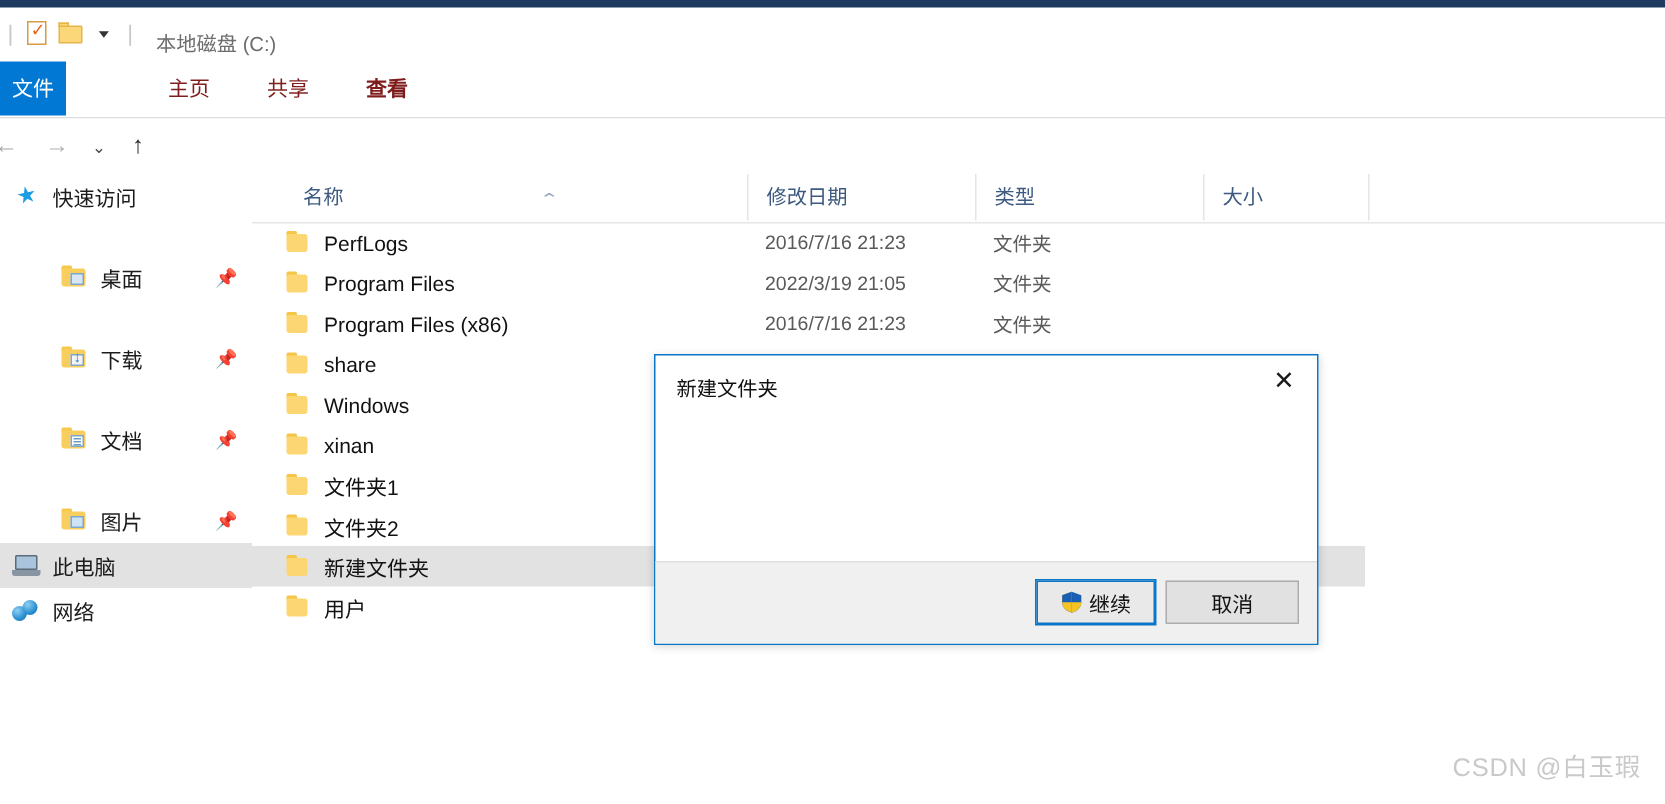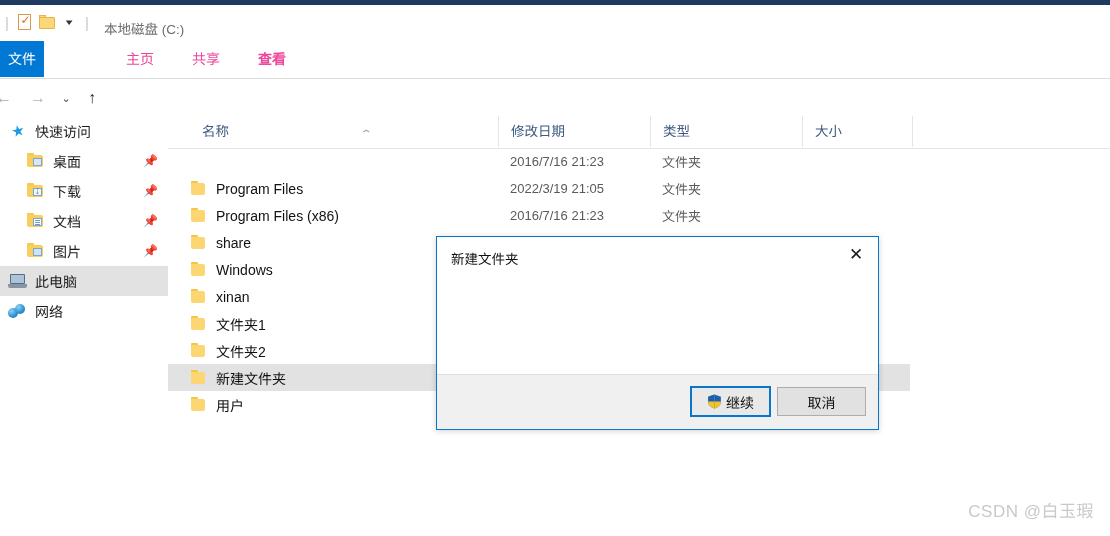--- a/index.html
+++ b/index.html
@@ -64,21 +64,21 @@
     font-size: 13.5px; color: #6d6d6d; white-space: nowrap;
   }
 
   
   .ribbon {
     position: absolute; left: 0; top: 41px; width: 1110px; height: 37px;
     background: #ffffff; border-bottom: 1px solid #dcdcdc;
   }
   .tab {
     position: absolute; top: 0; height: 36px; line-height: 36px;
-    font-size: 14px; text-align: center; color: #ec4899; cursor: default;
+    font-size: 14px; text-align: left; color: #7f1d1d; cursor: default;
   }
   .tab-file {
     left: -18px; width: 62px; background: #0078d4; color: #ffffff;
     text-align: right; padding-right: 8px; box-sizing: border-box;
   }
   .tab-home  { left: 112px;  width: 56px; }
   .tab-share { left: 178px;  width: 56px; }
   .tab-view  { left: 244px;  width: 56px; font-weight: bold; }
 
   
@@ -161,21 +161,21 @@
   .sb-ico {
     width: 20px; height: 18px; margin-right: 7px; position: relative;
     flex: 0 0 auto;
   }
   .sb-label { flex: 1 1 auto; }
   .sb-pin {
     width: 18px; margin-right: 8px; color: #6f6f6f; font-size: 12px;
     text-align: center;
   }
   .lvl0 { padding-left: 8px; }
-  .lvl1 { padding-left: 26px; }
+  .lvl1 { padding-left: 40px; margin-top: 24px; }
 
   
   .ic-star { color: #1b9de2; font-size: 15px; line-height: 18px;
              display: block; text-align: center; transform: rotate(-12deg); }
   .folder-ico { position: absolute; left: 1px; top: 1px; width: 16px; height: 14px; }
   .folder-ico .ftab {
     position: absolute; left: 0; top: 0; width: 7px; height: 3px;
     background: #f6c84c; border-radius: 1px 1px 0 0;
   }
   .folder-ico .fbody {
@@ -490,20 +490,27 @@
     </div>
     <div class="ch ch-type">类型</div>
     <div class="ch ch-date">修改日期</div>
     <div class="ch ch-size">大小</div>
     <div class="ch ch-end"></div>
   </div>
 
   <div class="rows">
 
     <div class="row" style="top:0px">
+      <span class="cell-name">
+        <span class="row-folder">
+            <span class="ftab"></span>
+            <span class="fbody"></span>
+          </span>
+        <span>PerfLogs</span>
+      </span>
       <span class="cell-date">2016/7/16 21:23</span>
       <span class="cell-type">文件夹</span>
       <span class="cell-size"></span>
     </div>
 
     <div class="row" style="top:27px">
       <span class="cell-name">
         <span class="row-folder">
             <span class="ftab"></span>
             <span class="fbody"></span>

